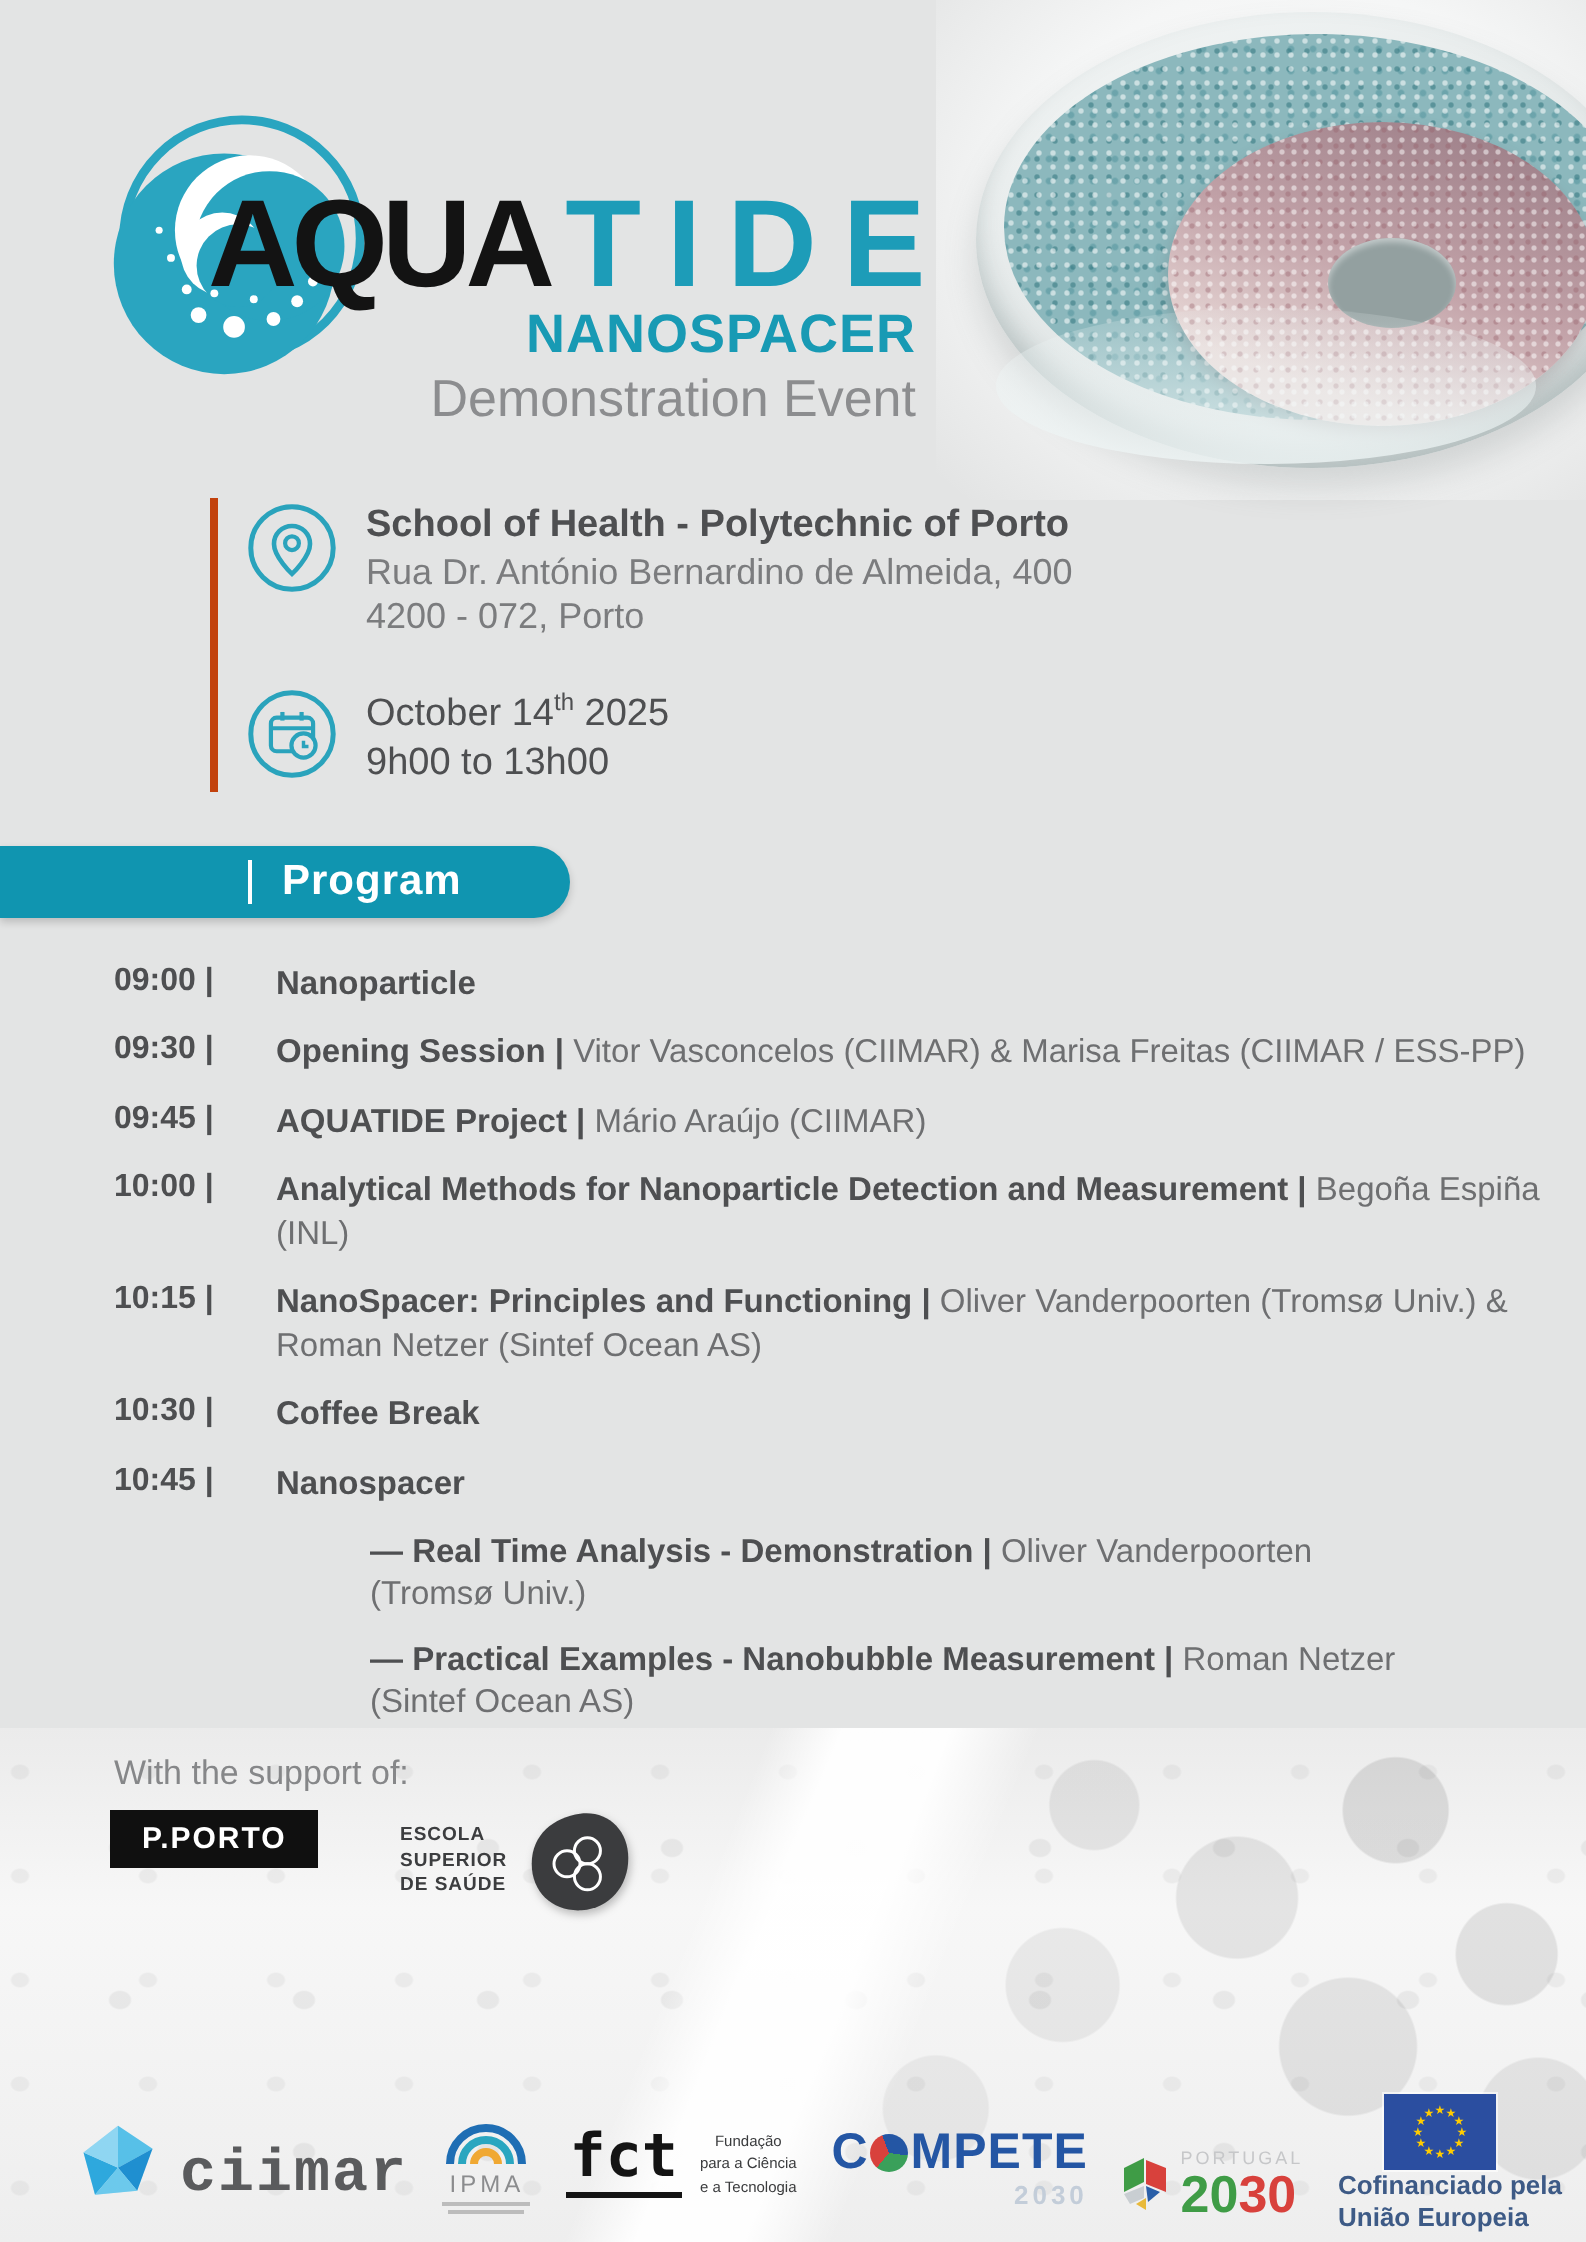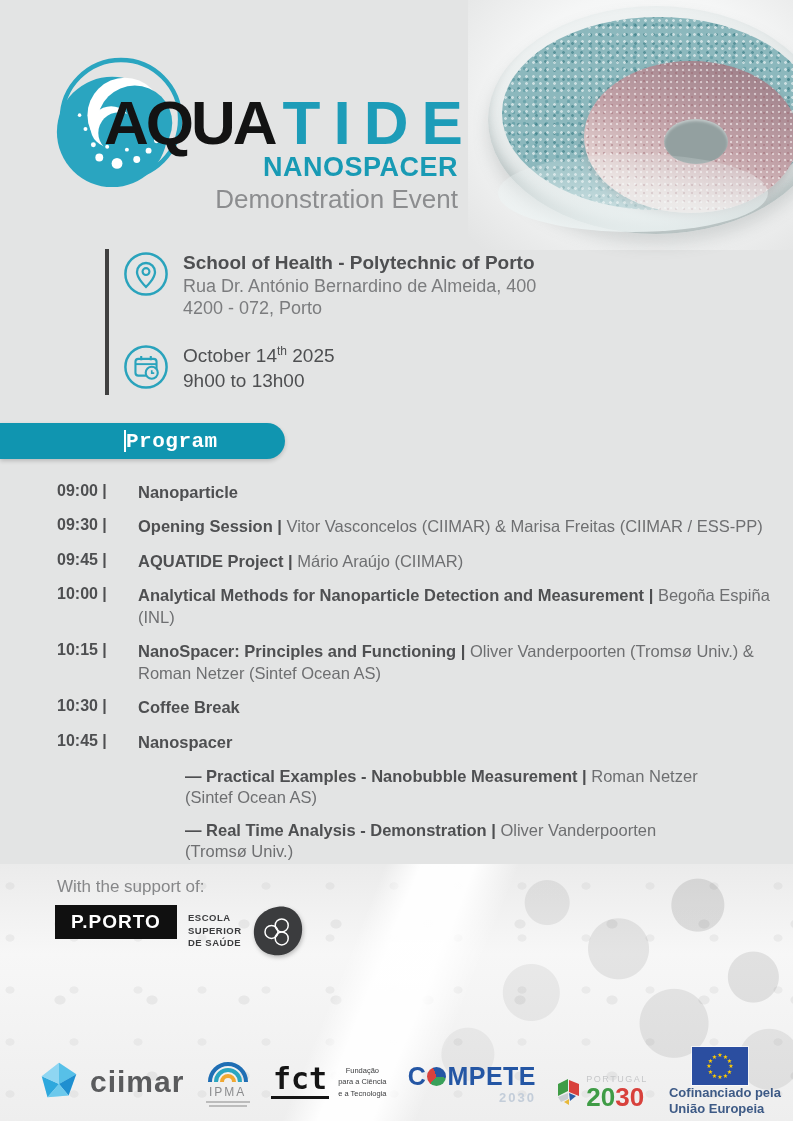--- a/index.html
+++ b/index.html
@@ -41,34 +41,34 @@
   .wave-logo{ position:absolute; left:50px; top:56px; width:138px; height:138px; }
   .logo-word{ position:absolute; left:104px; top:92px; display:flex; align-items:flex-start; z-index:2; white-space:nowrap; }
   .logo-aqua{ font-size:62px; font-weight:800; letter-spacing:-3px; color:#131313; line-height:1; }
   .logo-tide{ font-size:62px; font-weight:700; letter-spacing:13px; color:#1d9cb8; line-height:1; margin-left:8px; }
   .logo-nano{ position:absolute; left:140px; top:152px; width:318px; text-align:right;
     font-size:27px; font-weight:800; letter-spacing:.5px; color:#189ab4; z-index:2; }
   .logo-tag{ position:absolute; left:140px; top:184px; width:318px; text-align:right;
     font-size:26px; font-weight:400; color:#8c8d8f; z-index:2; }
 
   
-  .info-block{ position:absolute; left:105px; top:249px; width:440px; border-left:4px solid #404040; padding:2px 0 2px 14px; }
+  .info-block{ position:absolute; left:105px; top:249px; width:440px; border-left:4px solid #c2410c; padding:2px 0 2px 14px; }
   .info-row{ display:flex; align-items:flex-start; }
   .info-row + .info-row{ margin-top:24px; }
   .info-icon{ width:46px; height:46px; flex:none; margin-right:14px; }
   .venue-name{ font-size:19px; font-weight:700; color:#4e4f51; line-height:1.25; }
   .venue-line{ font-size:18px; color:#7b7c7e; line-height:1.25; }
   .date-line, .time-line{ font-size:19px; font-weight:400; color:#4e4f51; line-height:1.3; }
   .date-line sup{ font-size:12px; }
 
   
   .ribbon{ position:absolute; left:0; top:423px; width:285px; height:36px; background:#1095b0;
     border-radius:0 18px 18px 0; display:flex; align-items:center; box-shadow:0 2px 4px rgba(0,0,0,.18); }
   .ribbon .tick{ margin-left:124px; width:2px; height:22px; background:#ffffff; }
-  .ribbon .label{ font-size:21px; font-weight:700; color:#ffffff; letter-spacing:.5px;font-family:Liberation Mono, monospace; }
+  .ribbon .label{ margin-left:15px; font-size:21px; font-weight:700; color:#ffffff; letter-spacing:.5px; }
 
   
   .program-list{ position:absolute; left:57px; top:482px; width:736px; }
   .prow{ display:flex; margin-bottom:13px; }
   .ptime{ width:60px; flex:none; font-size:16px; font-weight:700; color:#4e4f51; }
   .ptext{ margin-left:21px; width:650px; font-size:16.5px; color:#6e6f71; line-height:1.3; }
   .ptext .b, .psub .b{ font-weight:700; color:#4e4f51; }
   .psub{ margin:0 0 11px 128px; width:520px; font-size:16.5px; color:#6e6f71; line-height:1.3; }
 
   
@@ -84,29 +84,29 @@
       radial-gradient(circle at 67% 50%, rgba(0,0,0,.06) 0 28px, rgba(0,0,0,0) 29px),
       radial-gradient(circle at 97% 76%, rgba(0,0,0,.07) 0 30px, rgba(0,0,0,0) 31px),
       radial-gradient(circle at 59% 74%, rgba(0,0,0,.05) 0 26px, rgba(0,0,0,0) 27px),
       radial-gradient(rgba(0,0,0,.055) 5px, rgba(0,0,0,0) 6px),
       radial-gradient(rgba(0,0,0,.045) 4px, rgba(0,0,0,0) 5px),
       linear-gradient(180deg, #ebebeb, #f7f7f7 35%, #eeeeee);
     background-size:100% 100%,100% 100%,100% 100%,100% 100%,100% 100%,100% 100%,100% 100%,100% 100%,100% 100%, 92px 76px, 64px 52px, 100% 100%;
     background-position:0 0,0 0,0 0,0 0,0 0,0 0,0 0,0 0,0 0, 14px 22px, 42px 48px, 0 0; }
   .support-label{ position:absolute; left:57px; top:13px; font-size:17px; color:#868789; }
   .pporto-box{ position:absolute; left:55px; top:41px; background:#101010; color:#ffffff;
-    padding:6px 16px; font-size:19px; font-weight:800; letter-spacing:1px; }
-  .ess-group{ position:absolute; left:188px; top:41px; display:flex; align-items:center; }
+    padding:6px 16px; font-size:15px; font-weight:800; letter-spacing:1px; }
+  .ess-group{ position:absolute; left:200px; top:41px; display:flex; align-items:center; }
   .ess-text{ font-size:9.5px; font-weight:800; letter-spacing:.5px; color:#3c3d3f; line-height:1.3; }
   .ess-blob{ width:52px; height:52px; margin-left:10px; filter:drop-shadow(1px 2px 2px rgba(0,0,0,.25)); }
 
   
   .footer-row{ position:absolute; left:36px; right:12px; bottom:8px; height:62px;
     display:flex; align-items:center; justify-content:space-between; }
-  .ciimar{ display:flex; align-items:center; }
+  .ciimar{ display:flex; align-items:flex-end;font-family:Liberation Mono, monospace; }
   .ciimar-gem{ width:46px; height:46px; margin-right:8px; }
   .ciimar-word{ font-size:30px; font-weight:700; color:#5a5b5d; letter-spacing:1px; }
   .ipma{ display:flex; flex-direction:column; align-items:center; }
   .ipma-word{ font-size:12px; color:#8b8c8e; letter-spacing:2px; margin-top:1px; }
   .ipma-sub{ width:44px; height:2px; background:#bcbcbc; margin-top:2px; }
   .ipma-sub + .ipma-sub{ margin-top:2px; width:38px; }
   .fct-group{ display:flex; align-items:center;text-align:center; }
   .fct-mark{ font-family:"DejaVu Sans Mono", monospace; font-weight:700; font-size:30px; color:#141414;
     border-bottom:3px solid #141414; line-height:.95; padding:0 2px 3px 2px; }
   .fct-lines{ margin-left:9px; font-size:7.5px; color:#3a3b3d; line-height:1.5; }
@@ -226,24 +226,24 @@
     </div>
     <div class="prow">
       <div class="ptime">10:30 |</div>
       <div class="ptext"><span class="b">Coffee Break</span><span></span></div>
     </div>
     <div class="prow">
       <div class="ptime">10:45 |</div>
       <div class="ptext"><span class="b">Nanospacer</span><span></span></div>
     </div>
     <div class="psub">
+      <span class="b">— Real Time Analysis - Demonstration | </span><span>Oliver Vanderpoorten (Tromsø Univ.)</span>
+    </div>
+    <div class="psub">
       <span class="b">— Practical Examples - Nanobubble Measurement | </span><span>Roman Netzer (Sintef Ocean AS)</span>
-    </div>
-    <div class="psub">
-      <span class="b">— Real Time Analysis - Demonstration | </span><span>Oliver Vanderpoorten (Tromsø Univ.)</span>
     </div>
     <div class="prow">
       <div class="ptime">12:45 |</div>
       <div class="ptext"><span class="b">Closing Remarks </span><span>Marisa Freitas &amp; Rosário Martins (CIIMAR / ESS-PP)</span></div>
     </div>
   </div>
 
   <div class="support-band">
     <div class="support-label">With the support of:</div>
     <div class="pporto-box">P.PORTO</div>

